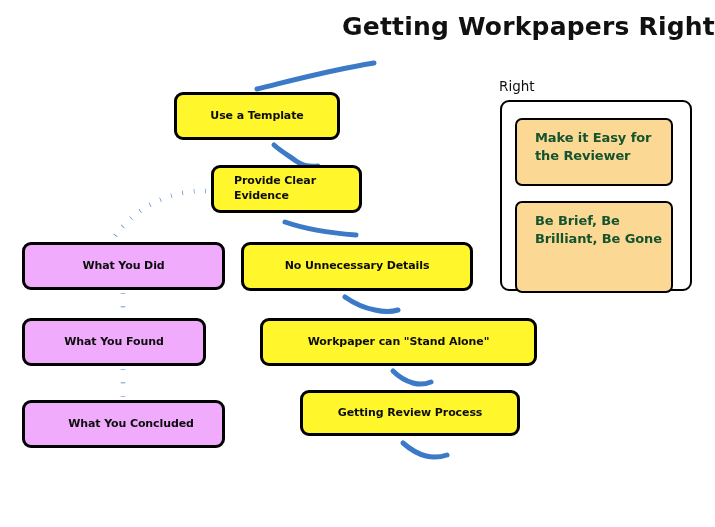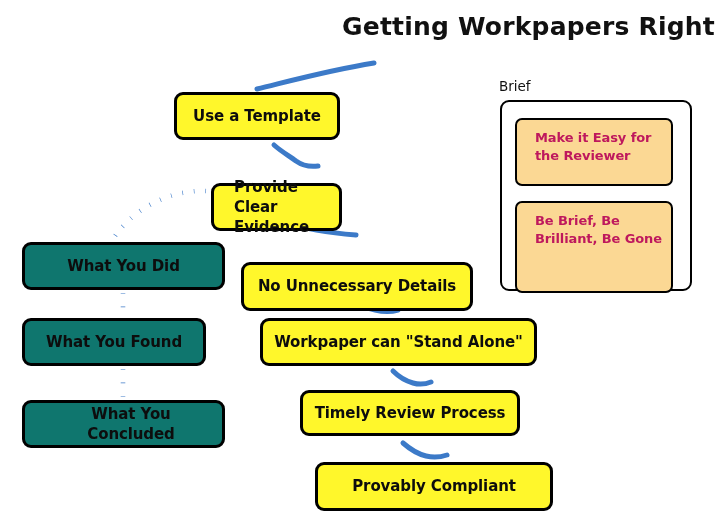--- a/index.html
+++ b/index.html
@@ -28,28 +28,28 @@
     letter-spacing: 0.2px;
   }
   .node {
     position: absolute;
     box-sizing: border-box;
     border: 3px solid #000000;
     border-radius: 9px;
     display: flex;
     align-items: center;
     font-family: "DejaVu Sans", sans-serif;
-    font-size: 15px;
+    font-size: 11px;
     font-weight: bold;
     color: #0d0d0d;
     line-height: 1.34;
     letter-spacing: -0.1px;
   }
   .node.yellow { background: #FFF72B; }
-  .node.peach  { background: #0f766e; align-items: center; }
+  .node.peach  { background: #f0abfc; align-items: center; }
   .node.center { justify-content: center; text-align: center; padding: 0 10px; }
   .node.left   { justify-content: flex-start; text-align: left; padding: 0 0 0 18px; }
 
   #tips-label {
     position: absolute;
     left: 499px;
     top: 78px;
     font-family: "DejaVu Sans", sans-serif;
     font-size: 13.5px;
     font-weight: normal;
@@ -68,21 +68,21 @@
   }
   .tip-box {
     position: absolute;
     box-sizing: border-box;
     border: 2.5px solid #000000;
     border-radius: 7px;
     background: #FBD894;
     font-family: "DejaVu Sans", sans-serif;
     font-size: 13px;
     font-weight: bold;
-    color: #be185d;
+    color: #14532d;
     line-height: 1.42;
     padding: 9px 8px 0 18px;
     letter-spacing: -0.1px;
   }
   #links {
     position: absolute;
     left: 0; top: 0;
     width: 715px;
     height: 527px;
     pointer-events: none;
@@ -125,53 +125,50 @@
 
     <path class="link-dotted" d="M 206 191 C 180 190, 148 200, 125 224 C 118 231, 114 237, 112 241"></path>
     <path class="link-dotted-v" d="M 123 293 L 123 316"></path>
     <path class="link-dotted-v" d="M 123 369 L 123 398"></path>
   </svg>
 
   <div class="node yellow center" style="left:174px; top:92px; width:166px; height:48px;">
     <span>Use a Template</span>
   </div>
 
-  <div class="node yellow left" style="left:211px; top:183px; width:131px; height:48px;padding-left:20px;">
+  <div class="node yellow left" style="left:211px; top:165px; width:151px; height:48px;padding-left:20px;">
     <span>Provide Clear Evidence</span>
   </div>
 
-  <div class="node yellow center" style="left:241px; top:242px; width:232px; height:49px;margin-top:20px;">
+  <div class="node yellow center" style="left:241px; top:242px; width:232px; height:49px;">
     <span>No Unnecessary Details</span>
   </div>
 
   <div class="node yellow center" style="left:260px; top:318px; width:277px; height:48px;">
     <span>Workpaper can "Stand Alone"</span>
   </div>
 
   <div class="node yellow center" style="left:300px; top:390px; width:220px; height:46px;">
-    <span>Timely Review Process</span>
+    <span>Getting Review Process</span>
   </div>
 
-  <div class="node yellow center" style="left:315px; top:462px; width:238px; height:49px;">
-    <span>Provably Compliant</span>
-  </div>
 
   <div class="node peach center" style="left:22px; top:242px; width:203px; height:48px;">
     <span>What You Did</span>
   </div>
 
   <div class="node peach center" style="left:22px; top:318px; width:184px; height:48px;">
     <span>What You Found</span>
   </div>
 
   <div class="node peach center" style="left:22px; top:400px; width:203px; height:48px;padding-left:25px;">
     <span>What You Concluded</span>
   </div>
 
-  <div id="tips-label">Brief</div>
+  <div id="tips-label">Right</div>
   <div id="tips-panel"></div>
 
   <div class="tip-box" style="left:515px; top:118px; width:158px; height:68px;">
     <span>Make it Easy for the Reviewer</span>
   </div>
 
   <div class="tip-box" style="left:515px; top:201px; width:158px; height:92px;">
     <span>Be Brief, Be Brilliant, Be Gone</span>
   </div>
 

